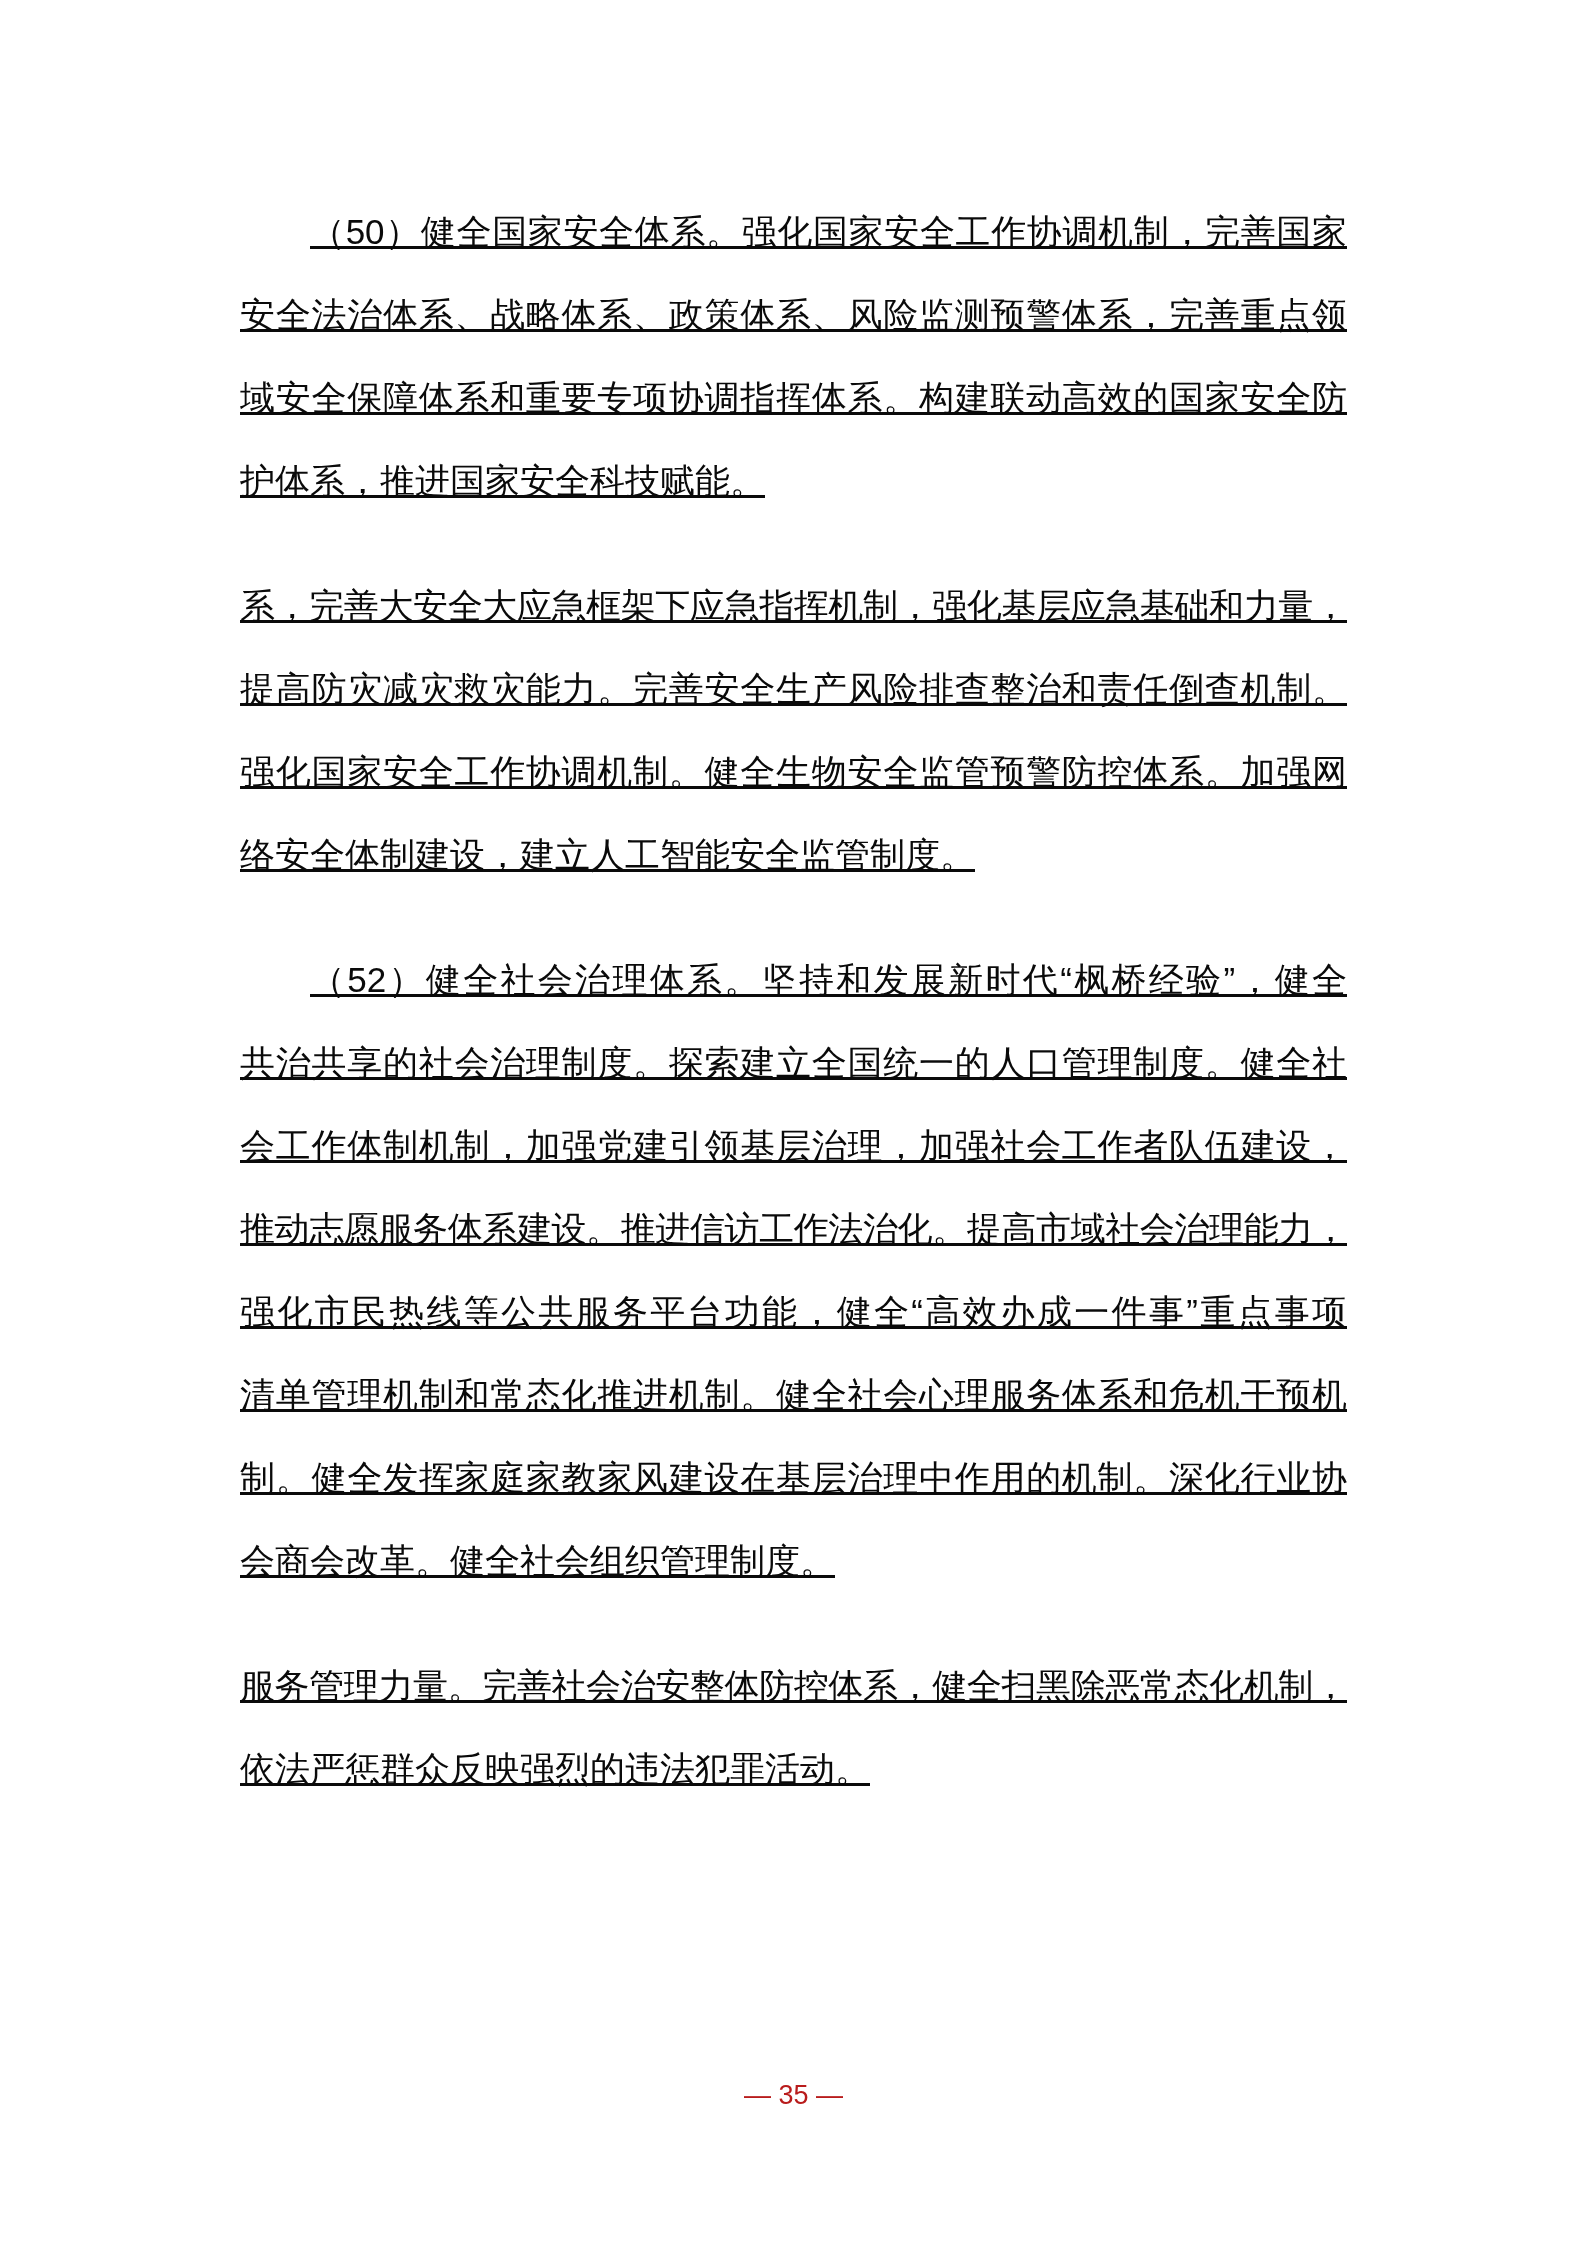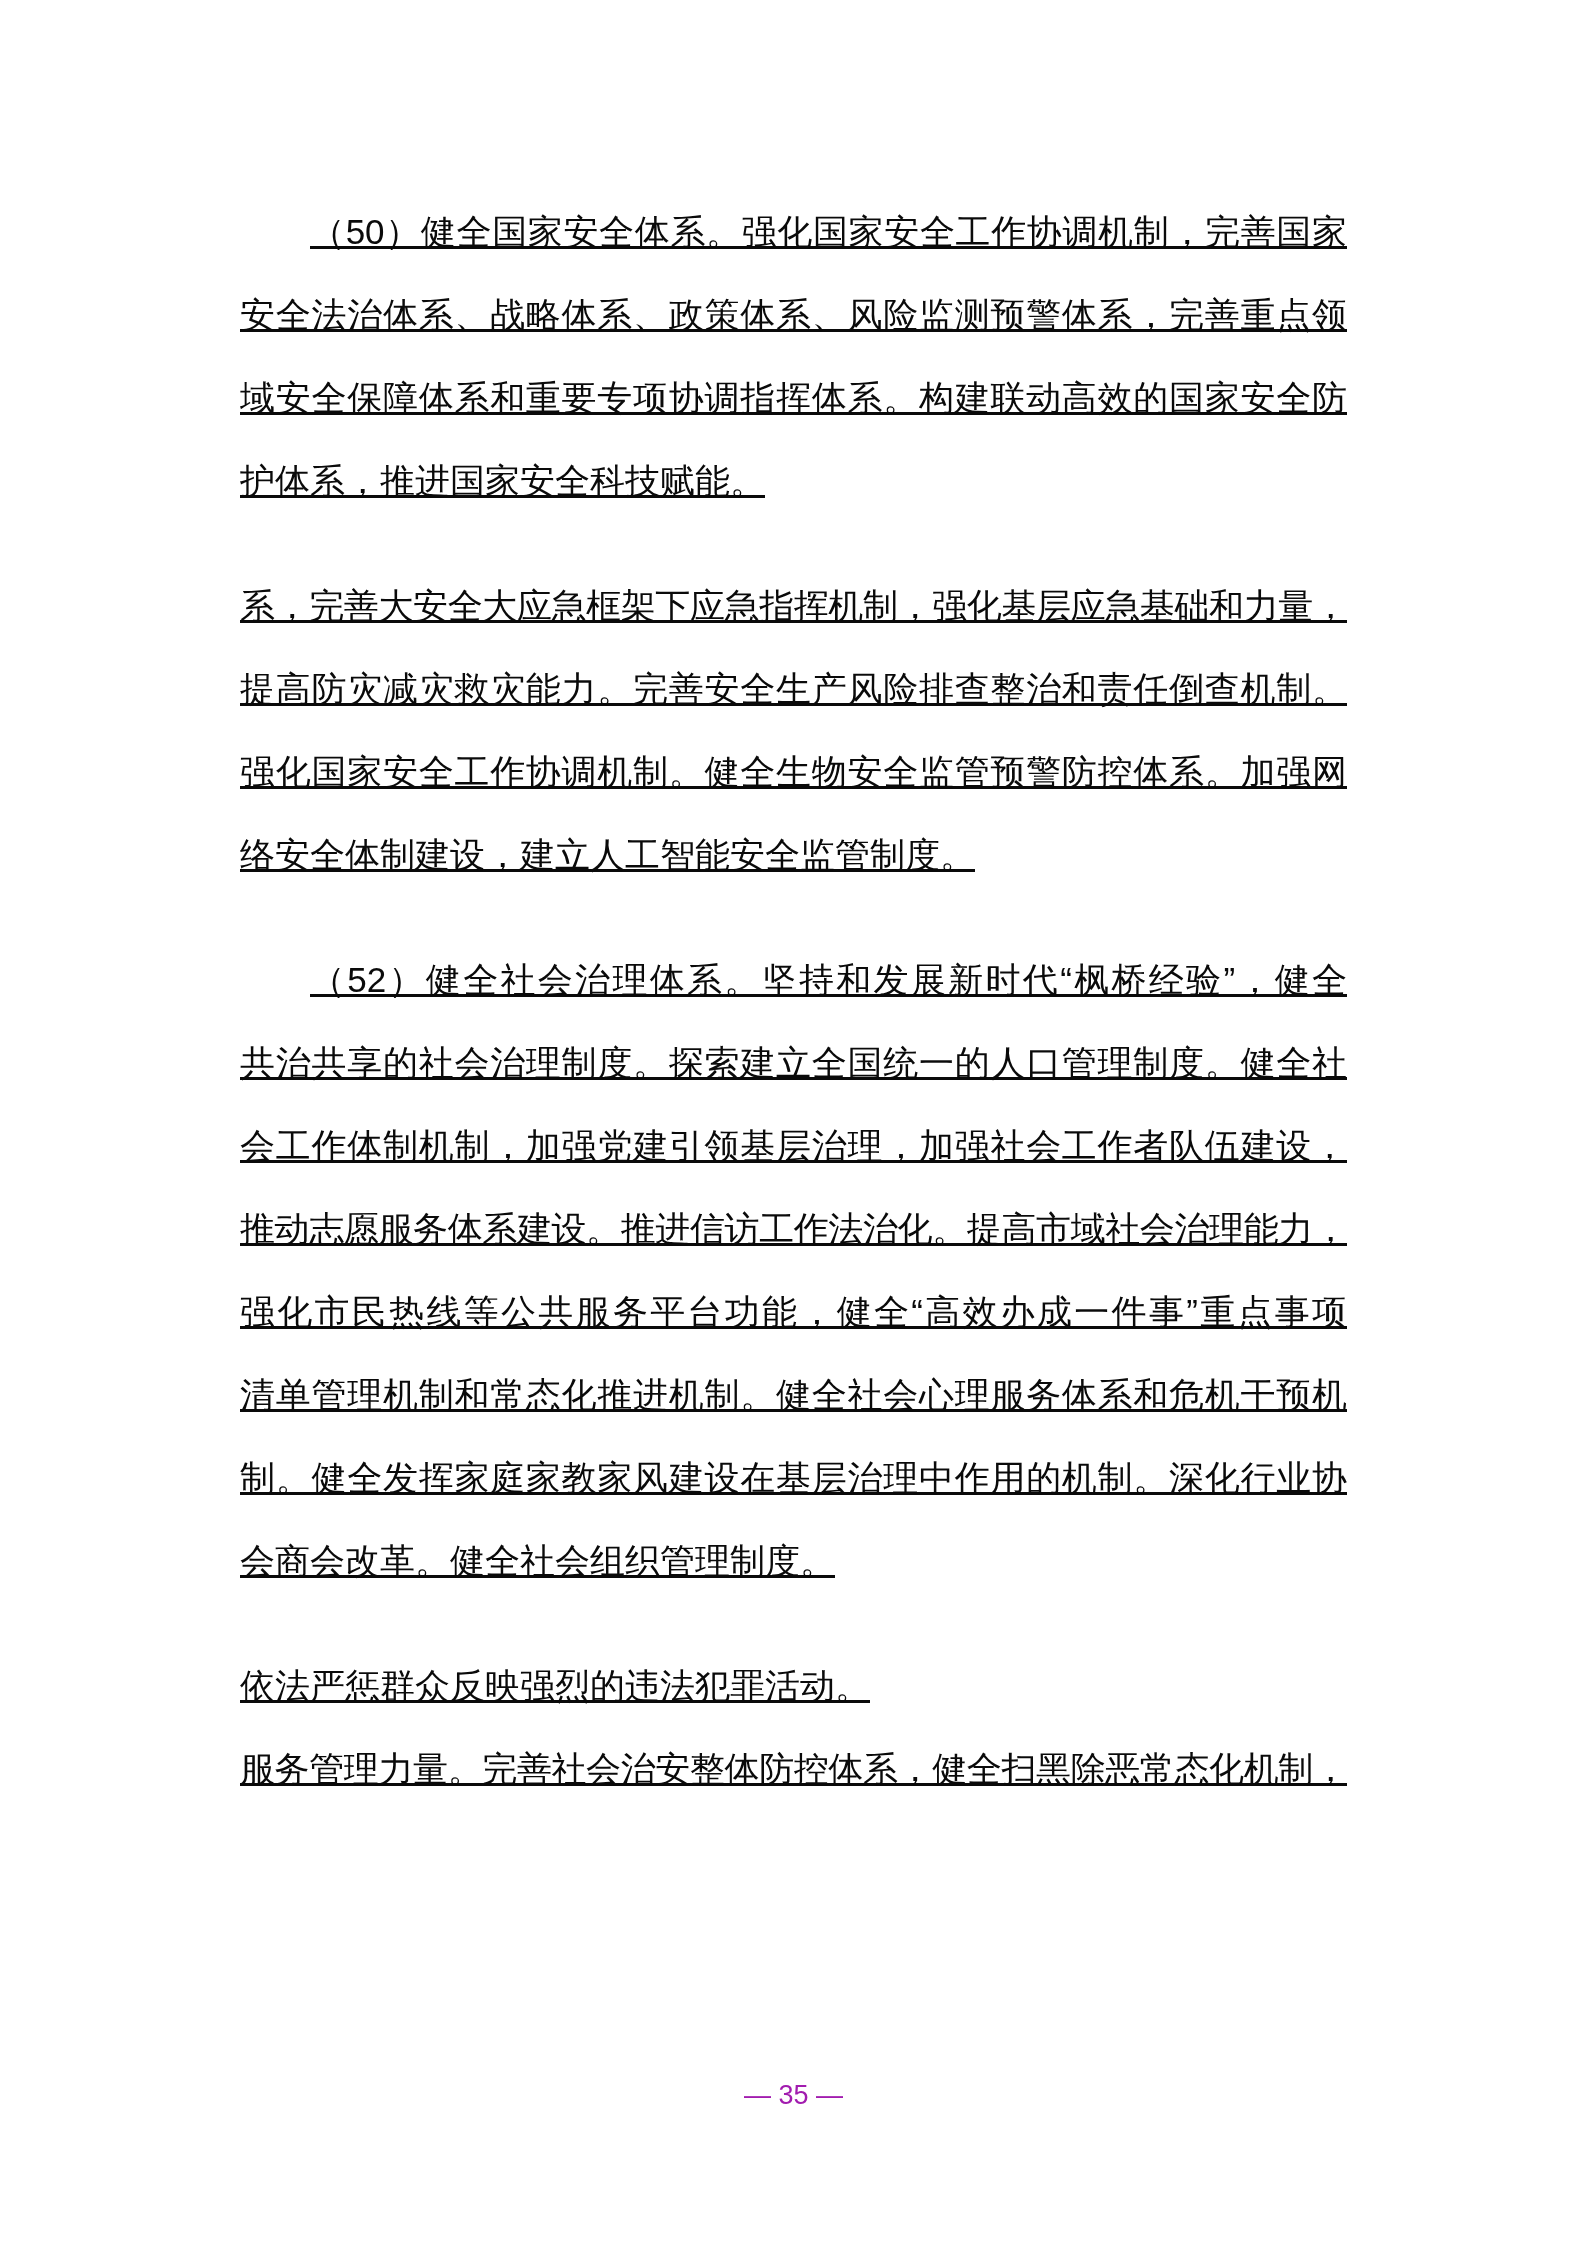--- a/index.html
+++ b/index.html
@@ -36,21 +36,21 @@
   .line.tight  { letter-spacing: -0.9px; }
   .line.last   { text-align: left; text-align-last: left; }
   .footer {
     position: absolute;
     top: 2078px;
     left: 0;
     width: 100%;
     text-align: center;
     font-size: 27px;
     line-height: 34px;
-    color: #a21caf;
+    color: #b91c1c;
   }
 </style>
 </head>
 <body>
 
 <div class="page">
   <div class="body-text">
 
     <div class="para">
       <div class="line indent">（50）健全国家安全体系。强化国家安全工作协调机制，完善国家</div>
@@ -71,22 +71,22 @@
       <div class="line">共治共享的社会治理制度。探索建立全国统一的人口管理制度。健全社</div>
       <div class="line">会工作体制机制，加强党建引领基层治理，加强社会工作者队伍建设，</div>
       <div class="line tight">推动志愿服务体系建设。推进信访工作法治化。提高市域社会治理能力，</div>
       <div class="line">强化市民热线等公共服务平台功能，健全“高效办成一件事”重点事项</div>
       <div class="line">清单管理机制和常态化推进机制。健全社会心理服务体系和危机干预机</div>
       <div class="line">制。健全发挥家庭家教家风建设在基层治理中作用的机制。深化行业协</div>
       <div class="line last">会商会改革。健全社会组织管理制度。</div>
     </div>
 
     <div class="para">
+      <div class="line tight">服务管理力量。完善社会治安整体防控体系，健全扫黑除恶常态化机制，</div>
       <div class="line last">依法严惩群众反映强烈的违法犯罪活动。</div>
-      <div class="line tight">服务管理力量。完善社会治安整体防控体系，健全扫黑除恶常态化机制，</div>
     </div>
 
   </div>
 
   <div class="footer">
     <span>— 35 —</span>
   </div>
 </div>
 
 </body></html>

